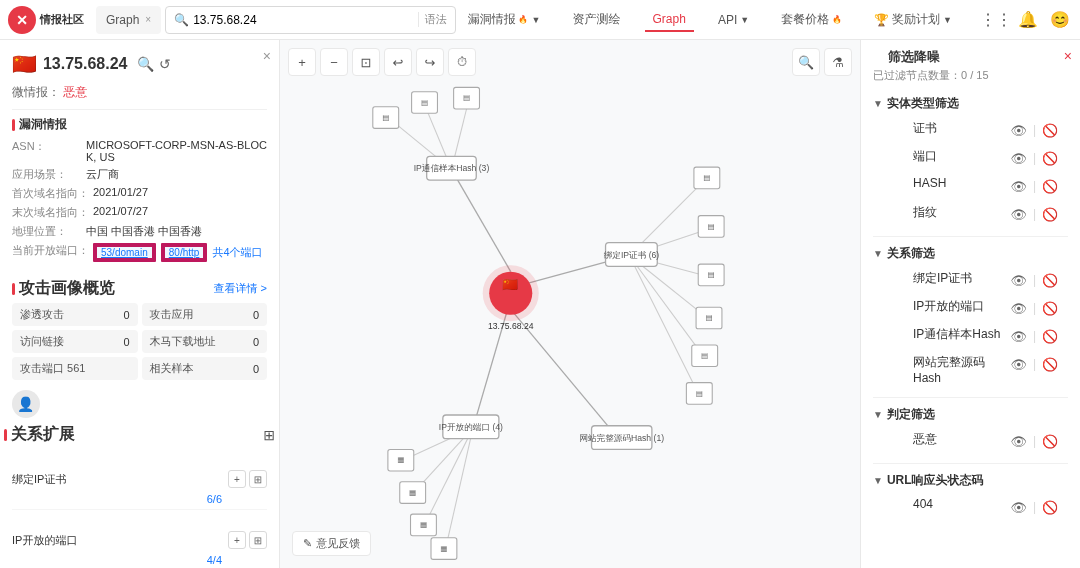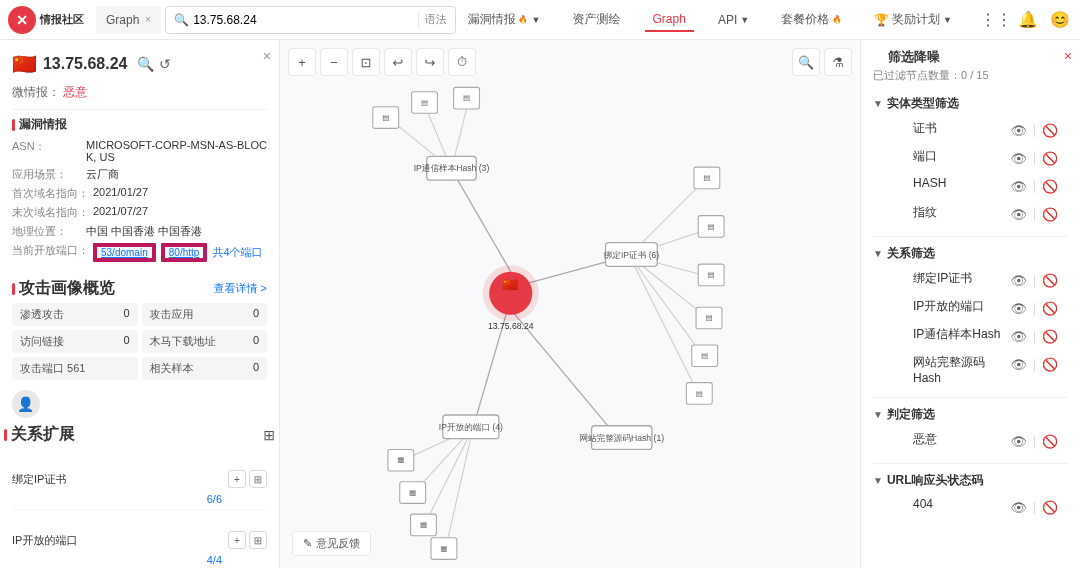--- a/index.html
+++ b/index.html
@@ -248,20 +248,21 @@
       cursor: pointer;
     }
     .attack-grid {
       display: grid;
       grid-template-columns: 1fr 1fr;
       gap: 4px;
       padding: 0 12px 8px;
     }
     .attack-item {
       display: flex;
+      align-items: center;
       justify-content: space-between;
       background: #f5f5f5;
       border-radius: 4px;
       padding: 4px 8px;
       font-size: 11px;
     }
     .attack-item-label { color: #555; }
     .attack-item-value { color: #333; font-weight: 500; }
 
     

